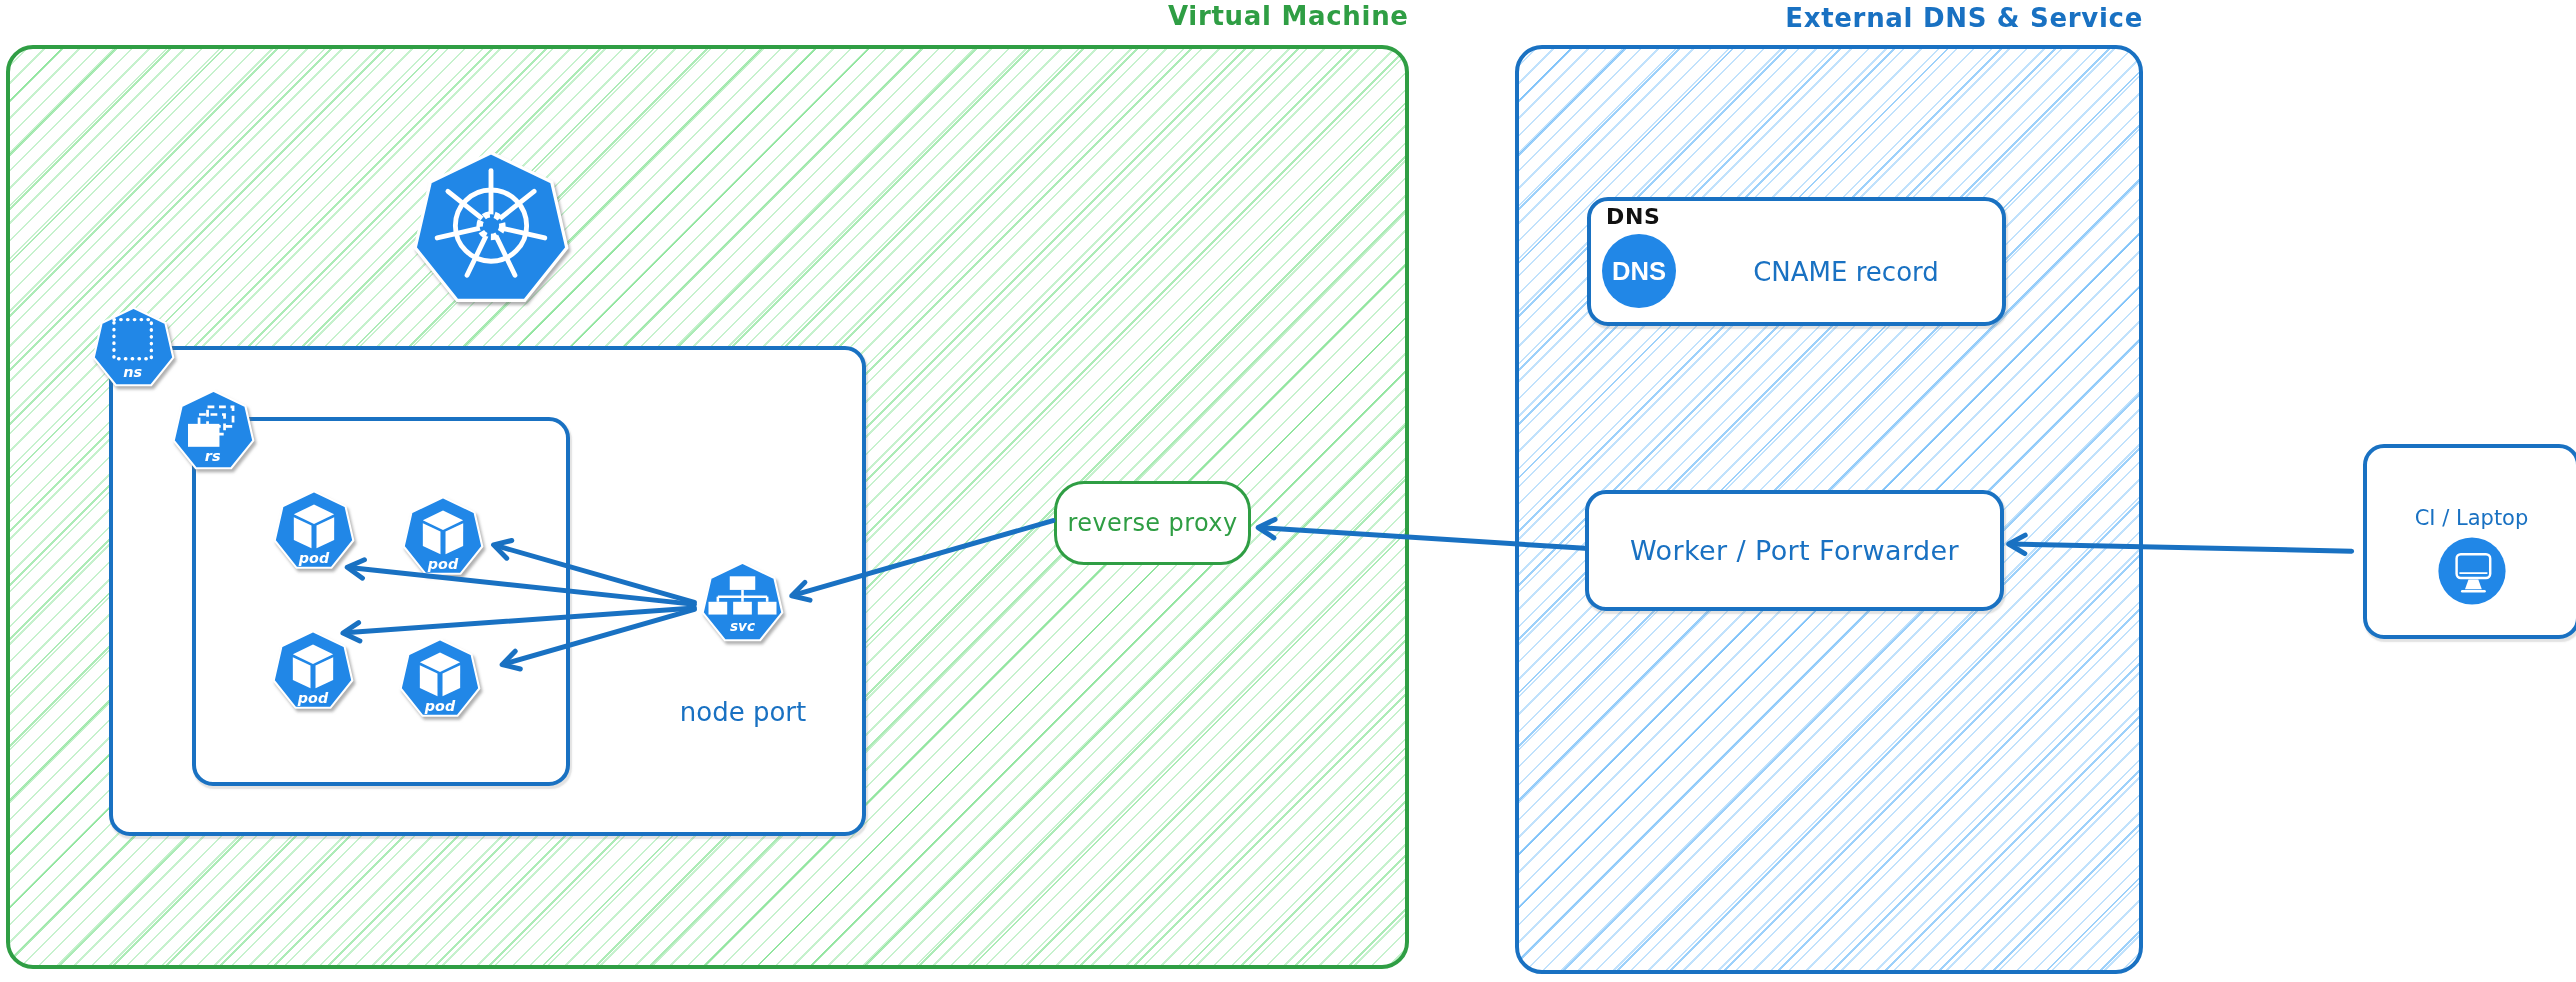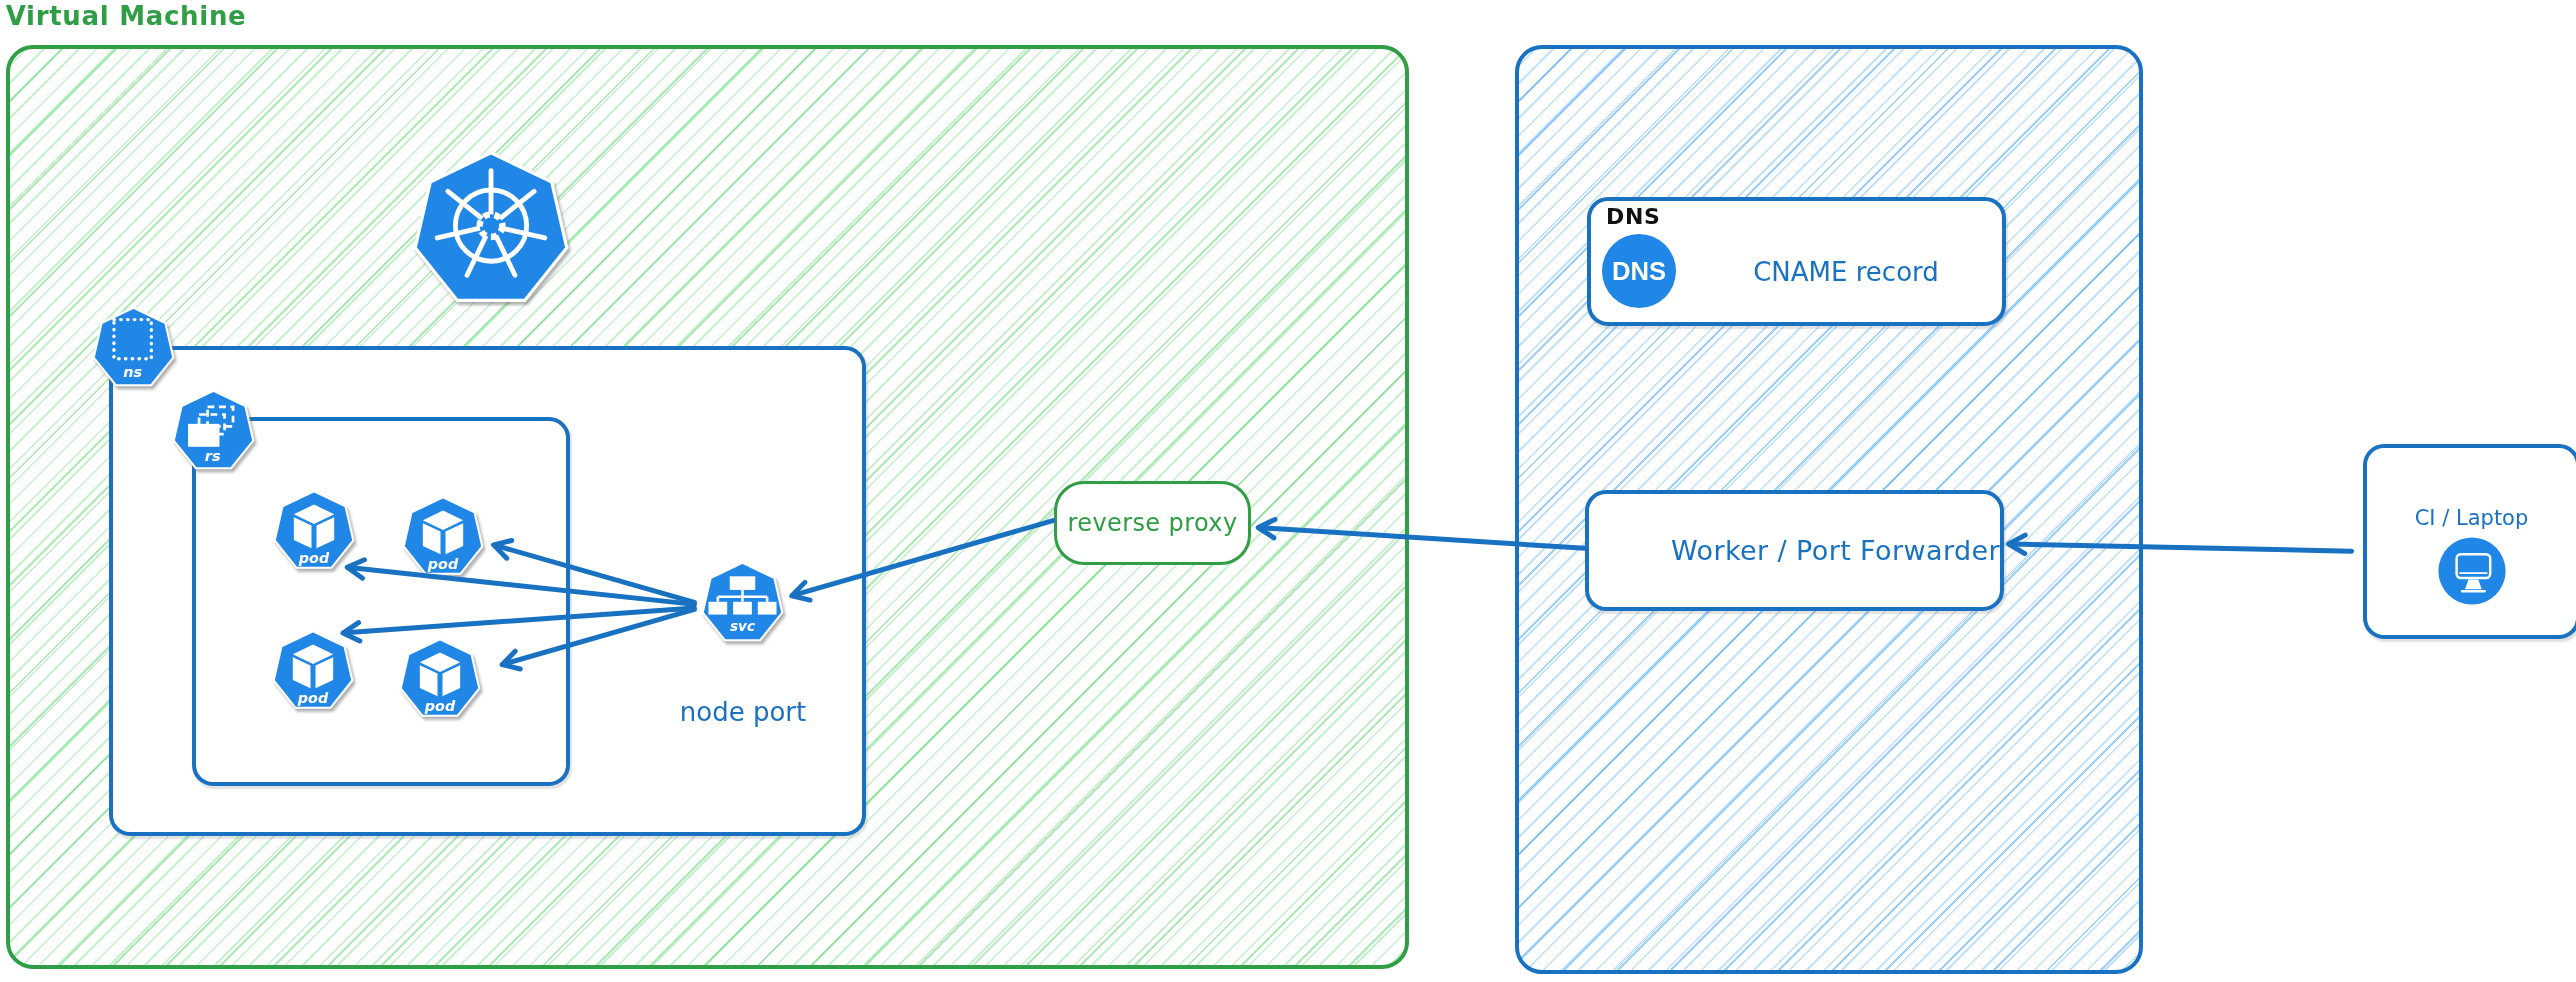--- a/index.html
+++ b/index.html
@@ -15,21 +15,21 @@
       repeating-linear-gradient(135deg, transparent 0px, transparent 36px, rgba(105,219,124,0.55) 36px, rgba(105,219,124,0.55) 38px),
       #ffffff;
   }
   .region.blue{
     border:4.3px solid #1971c2;
     background:
       repeating-linear-gradient(135deg, transparent 0px, transparent 10.7px, rgba(77,171,247,0.35) 10.7px, rgba(77,171,247,0.35) 12.4px),
       repeating-linear-gradient(135deg, transparent 0px, transparent 36px, rgba(77,171,247,0.55) 36px, rgba(77,171,247,0.55) 38px),
       #ffffff;
   }
-  .region-title{position:absolute;text-align:left;font-size:26px;font-weight:600;letter-spacing:0.7px;white-space:nowrap;}
+  .region-title{position:absolute;text-align:right;font-size:26px;font-weight:600;letter-spacing:0.7px;white-space:nowrap;}
   .region-title.green{color:#2f9e44;}
   .region-title.blue{color:#1971c2;}
 
   
   .white-box{position:absolute;box-sizing:border-box;background:#ffffff;border:4.3px solid #1971c2;border-radius:21px;box-shadow:1.4px 2.1px 1.4px rgba(140,140,140,0.25);}
   .green-box{position:absolute;box-sizing:border-box;background:#ffffff;border:3.6px solid #2f9e44;border-radius:30px;display:flex;align-items:center;justify-content:center;}
   .box-label{color:#1971c2;font-size:27px;font-weight:500;letter-spacing:0.4px;white-space:nowrap;}
   .box-label.green{color:#2f9e44;font-size:24px;}
 
   
@@ -42,20 +42,21 @@
 </style>
 </head>
 <body>
 
 <div id="canvas">
 
   <div class="region green" style="left:5.7px;top:45px;width:1403px;height:924px;"></div>
   <div class="region-title green" style="left:5.7px;top:1.4px;width:1403px;">Virtual Machine</div>
 
   <div class="region blue" style="left:1515px;top:45px;width:628px;height:929px;"></div>
+  <div class="region-title blue" style="left:1515px;top:2.8px;width:628px;">External DNS &amp; Service</div>
 
   <div class="white-box" style="left:109px;top:346px;width:757px;height:490px;"></div>
   <div class="white-box" style="left:192px;top:417px;width:378px;height:369px;"></div>
 
   <svg class="hepta" style="left:410px;top:148px;" width="162" height="165" viewBox="0 0 100 100">
     <polygon points="50,2 87.5,20.1 96.8,60.7 70.8,93.2 29.2,93.2 3.2,60.7 12.5,20.1" fill="#2187e7" stroke="#ffffff" stroke-width="2"></polygon>
     <circle cx="50" cy="47" r="22" fill="none" stroke="#ffffff" stroke-width="3"></circle>
     <g stroke="#ffffff" stroke-width="3" stroke-linecap="round">
       <line x1="50" y1="47" x2="50" y2="13"></line>
       <line x1="50" y1="47" x2="76.6" y2="25.8"></line>
@@ -130,21 +131,21 @@
 
   <div class="green-box" style="left:1054px;top:481px;width:197px;height:84px;">
     <span class="box-label green">reverse proxy</span>
   </div>
 
   <div class="white-box" style="left:1587px;top:197px;width:419px;height:129px;"></div>
   <div class="dns-tag" style="left:1606px;top:204px;">DNS</div>
   <div class="dns-circle" style="left:1602px;top:234px;width:74px;height:74px;font-size:25.6px;">DNS</div>
   <div class="caption" style="left:1704px;top:257px;width:284px;text-align:center;">CNAME record</div>
 
-  <div class="white-box" style="left:1585px;top:490px;width:419px;height:121px;display:flex;align-items:center;justify-content:flex-end;">
+  <div class="white-box" style="left:1585px;top:490px;width:419px;height:121px;display:flex;align-items:center;justify-content:center;">
     <span class="box-label">Worker / Port Forwarder</span>
   </div>
 
   <div class="white-box" style="left:2352px;top:444px;width:217px;height:195px;margin-left:11px;">
     <div class="caption" style="left:0;right:0;top:58px;font-size:21px;position:absolute;">CI / Laptop</div>
     <svg style="position:absolute;left:70px;top:88px;" width="70" height="70" viewBox="0 0 100 100">
       <circle cx="50" cy="50" r="48" fill="#2187e7"></circle>
       <rect x="28" y="26" width="48" height="34" rx="6" fill="none" stroke="#ffffff" stroke-width="3.5"></rect>
       <line x1="32" y1="53" x2="72" y2="53" stroke="#ffffff" stroke-width="2.5"></line>
       <polygon points="45,62 59,62 64,76 40,76" fill="#ffffff"></polygon>

